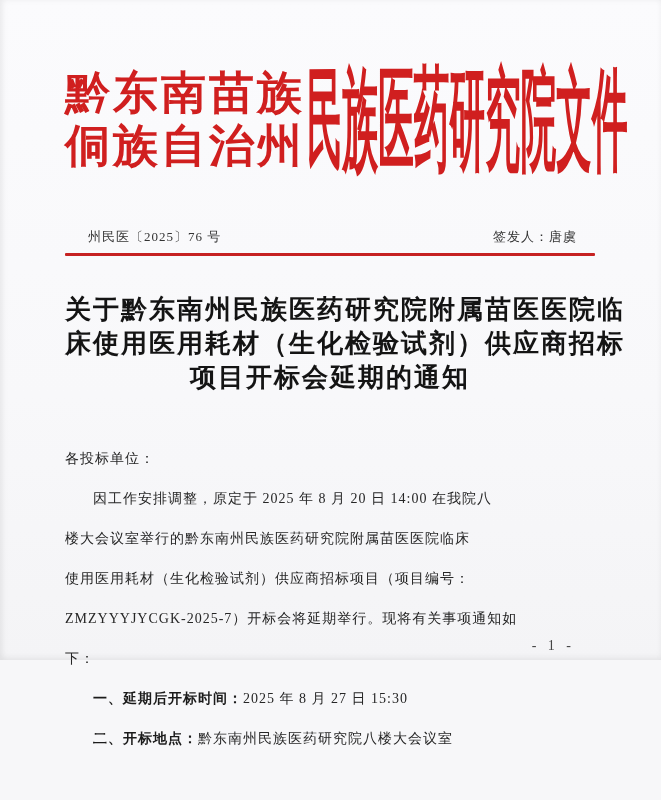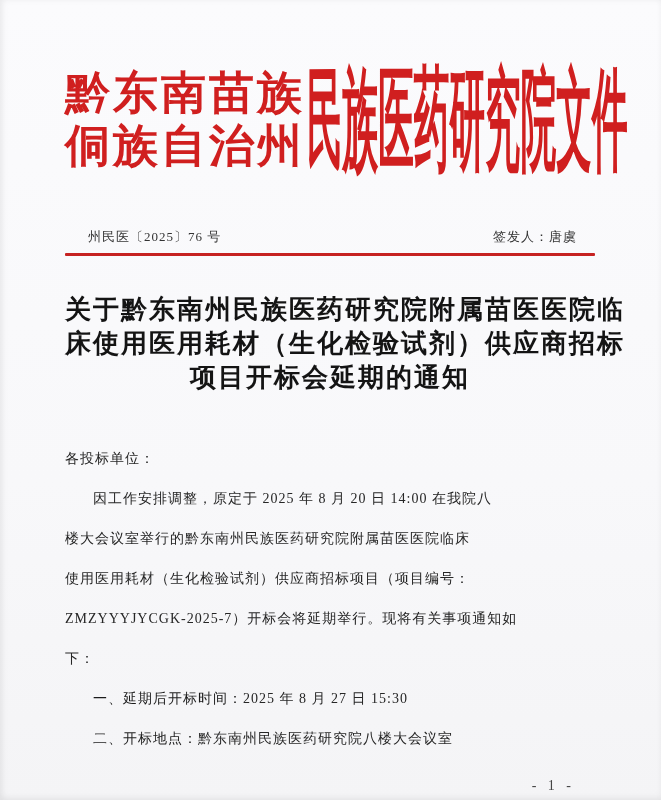--- a/index.html
+++ b/index.html
@@ -7,21 +7,21 @@
     padding: 0;
     width: 661px;
     height: 800px;
     background: #f7f7f9;
     overflow: hidden;
     font-family: "Liberation Serif", "DejaVu Serif", serif;
   }
   .page {
     position: relative;
     width: 661px;
-    height: 800px;
+    height: 660px;
     box-sizing: border-box;
     padding: 0 66px 8px 65px;
     background: linear-gradient(180deg, #fbfbfd 0%, #f8f8fa 60%, #f4f4f6 100%);
     box-shadow: inset 3px 0 6px rgba(0,0,0,0.05), inset 0 -3px 6px rgba(0,0,0,0.04);
     color: #262626;
   }
   
   .header {
     display: flex;
     align-items: center;
@@ -86,21 +86,21 @@
   .body {
     margin-top: 44px;
     font-size: 14px;
     line-height: 40px;
     letter-spacing: 1px;
     color: #262626;
   }
   .line { white-space: nowrap; }
   .indent { text-indent: 2em; }
   .item { white-space: nowrap; text-indent: 2em; }
-  .item .label { font-weight: normal; color: #1b1b1b; text-align: center; }
+  .item .label { font-weight: bold; color: #1b1b1b; text-align: center; }
   
   .page-number {
     position: absolute;
     bottom: 6px;
     right: 86px;
     font-size: 14px;
     letter-spacing: 4px;
     color: #444;
   }
 </style>

